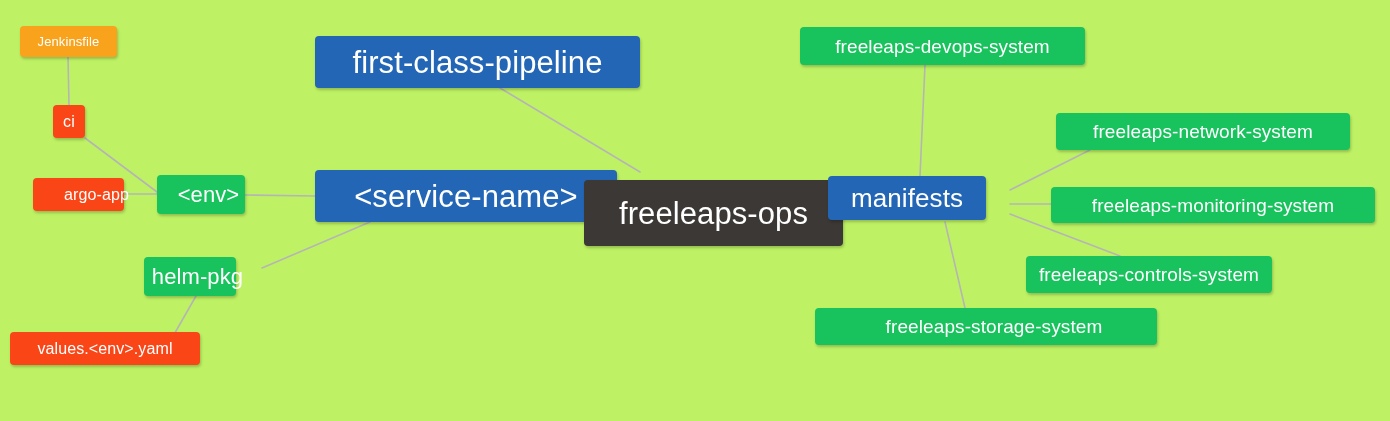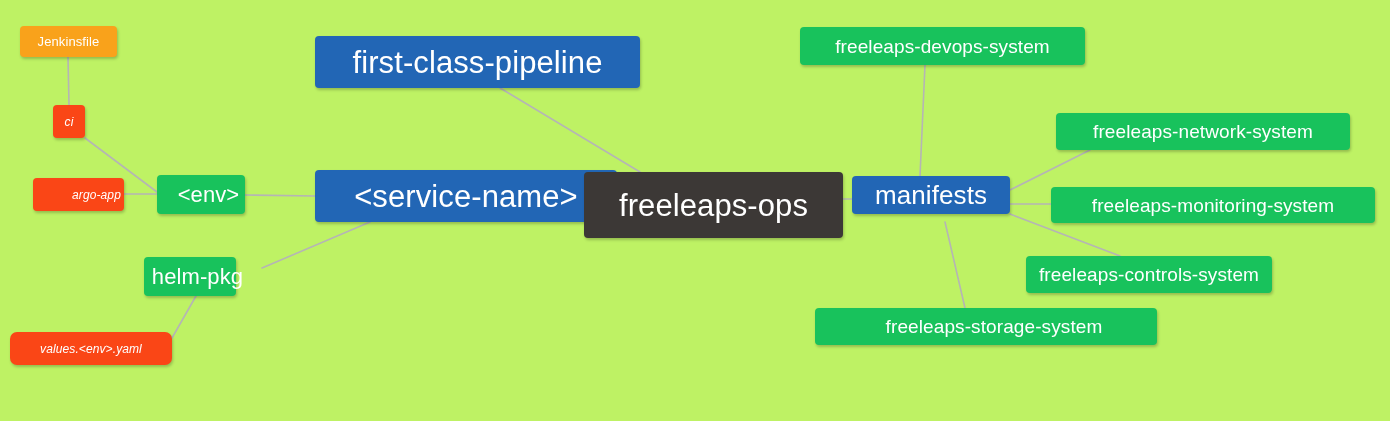--- a/index.html
+++ b/index.html
@@ -39,21 +39,21 @@
     box-shadow: 1px 2px 3px rgba(0,0,0,0.22);
     z-index: 2;
   }
   .n-orange { background: #f9a21b; }
   .n-red    { background: #fa4616; }
   .n-green  { background: #18c25c; }
   .n-blue   { background: #2266b5; }
   .n-dark   { background: #3c3836; }
 
   .sz-xs { font-size: 13px; }
-  .sz-sm { font-size: 12px; font-style: italic; }
+  .sz-sm { font-size: 16px; }
   .sz-md { font-size: 19px; text-align: center; }
   .sz-lg { font-size: 22px; padding-left: 15px; }
   .sz-xl { font-size: 26px; }
   .sz-xxl{ font-size: 31px; }
 </style>
 </head>
 <body>
 
 <div id="canvas">
   <svg id="edges" viewBox="0 0 1390 421" preserveAspectRatio="none" aria-hidden="true">
@@ -75,39 +75,39 @@
   <div id="node-layer">
       <div class="node n-orange sz-xs" style="left: 20px; top: 26px; width: 97px; height: 31px;">
         <span>Jenkinsfile</span>
       </div>
       <div class="node n-red sz-sm" style="left: 53px; top: 105px; width: 32px; height: 33px;">
         <span>ci</span>
       </div>
       <div class="node n-red sz-sm" style="left: 33px; top: 178px; width: 91px; height: 33px; padding-left: 36px;">
         <span>argo-app</span>
       </div>
-      <div class="node n-red sz-sm" style="left: 10px; top: 332px; width: 162px; height: 33px; border-radius: 7px;">
+      <div class="node n-red sz-sm" style="left: 10px; top: 332px; width: 190px; height: 33px;">
         <span>values.&lt;env&gt;.yaml</span>
       </div>
       <div class="node n-green sz-lg" style="left: 157px; top: 175px; width: 88px; height: 39px;">
         <span>&lt;env&gt;</span>
       </div>
       <div class="node n-green sz-lg" style="left: 144px; top: 257px; width: 92px; height: 39px;">
         <span>helm-pkg</span>
       </div>
       <div class="node n-blue sz-xxl" style="left: 315px; top: 36px; width: 325px; height: 52px;">
         <span>first-class-pipeline</span>
       </div>
       <div class="node n-blue sz-xxl" style="left: 315px; top: 170px; width: 302px; height: 52px;">
         <span>&lt;service-name&gt;</span>
       </div>
-      <div class="node n-dark sz-xxl" style="left: 584px; top: 172px; width: 259px; height: 66px;">
+      <div class="node n-dark sz-xxl" style="left: 584px; top: 180px; width: 259px; height: 66px;">
         <span>freeleaps-ops</span>
       </div>
-      <div class="node n-blue sz-xl" style="left: 852px; top: 176px; width: 158px; height: 38px;">
+      <div class="node n-blue sz-xl" style="left: 828px; top: 176px; width: 158px; height: 44px;">
         <span>manifests</span>
       </div>
       <div class="node n-green sz-md" style="left: 800px; top: 27px; width: 285px; height: 38px;">
         <span>freeleaps-devops-system</span>
       </div>
       <div class="node n-green sz-md" style="left: 1056px; top: 113px; width: 294px; height: 37px;">
         <span>freeleaps-network-system</span>
       </div>
       <div class="node n-green sz-md" style="left: 1051px; top: 187px; width: 324px; height: 36px;">
         <span>freeleaps-monitoring-system</span>

